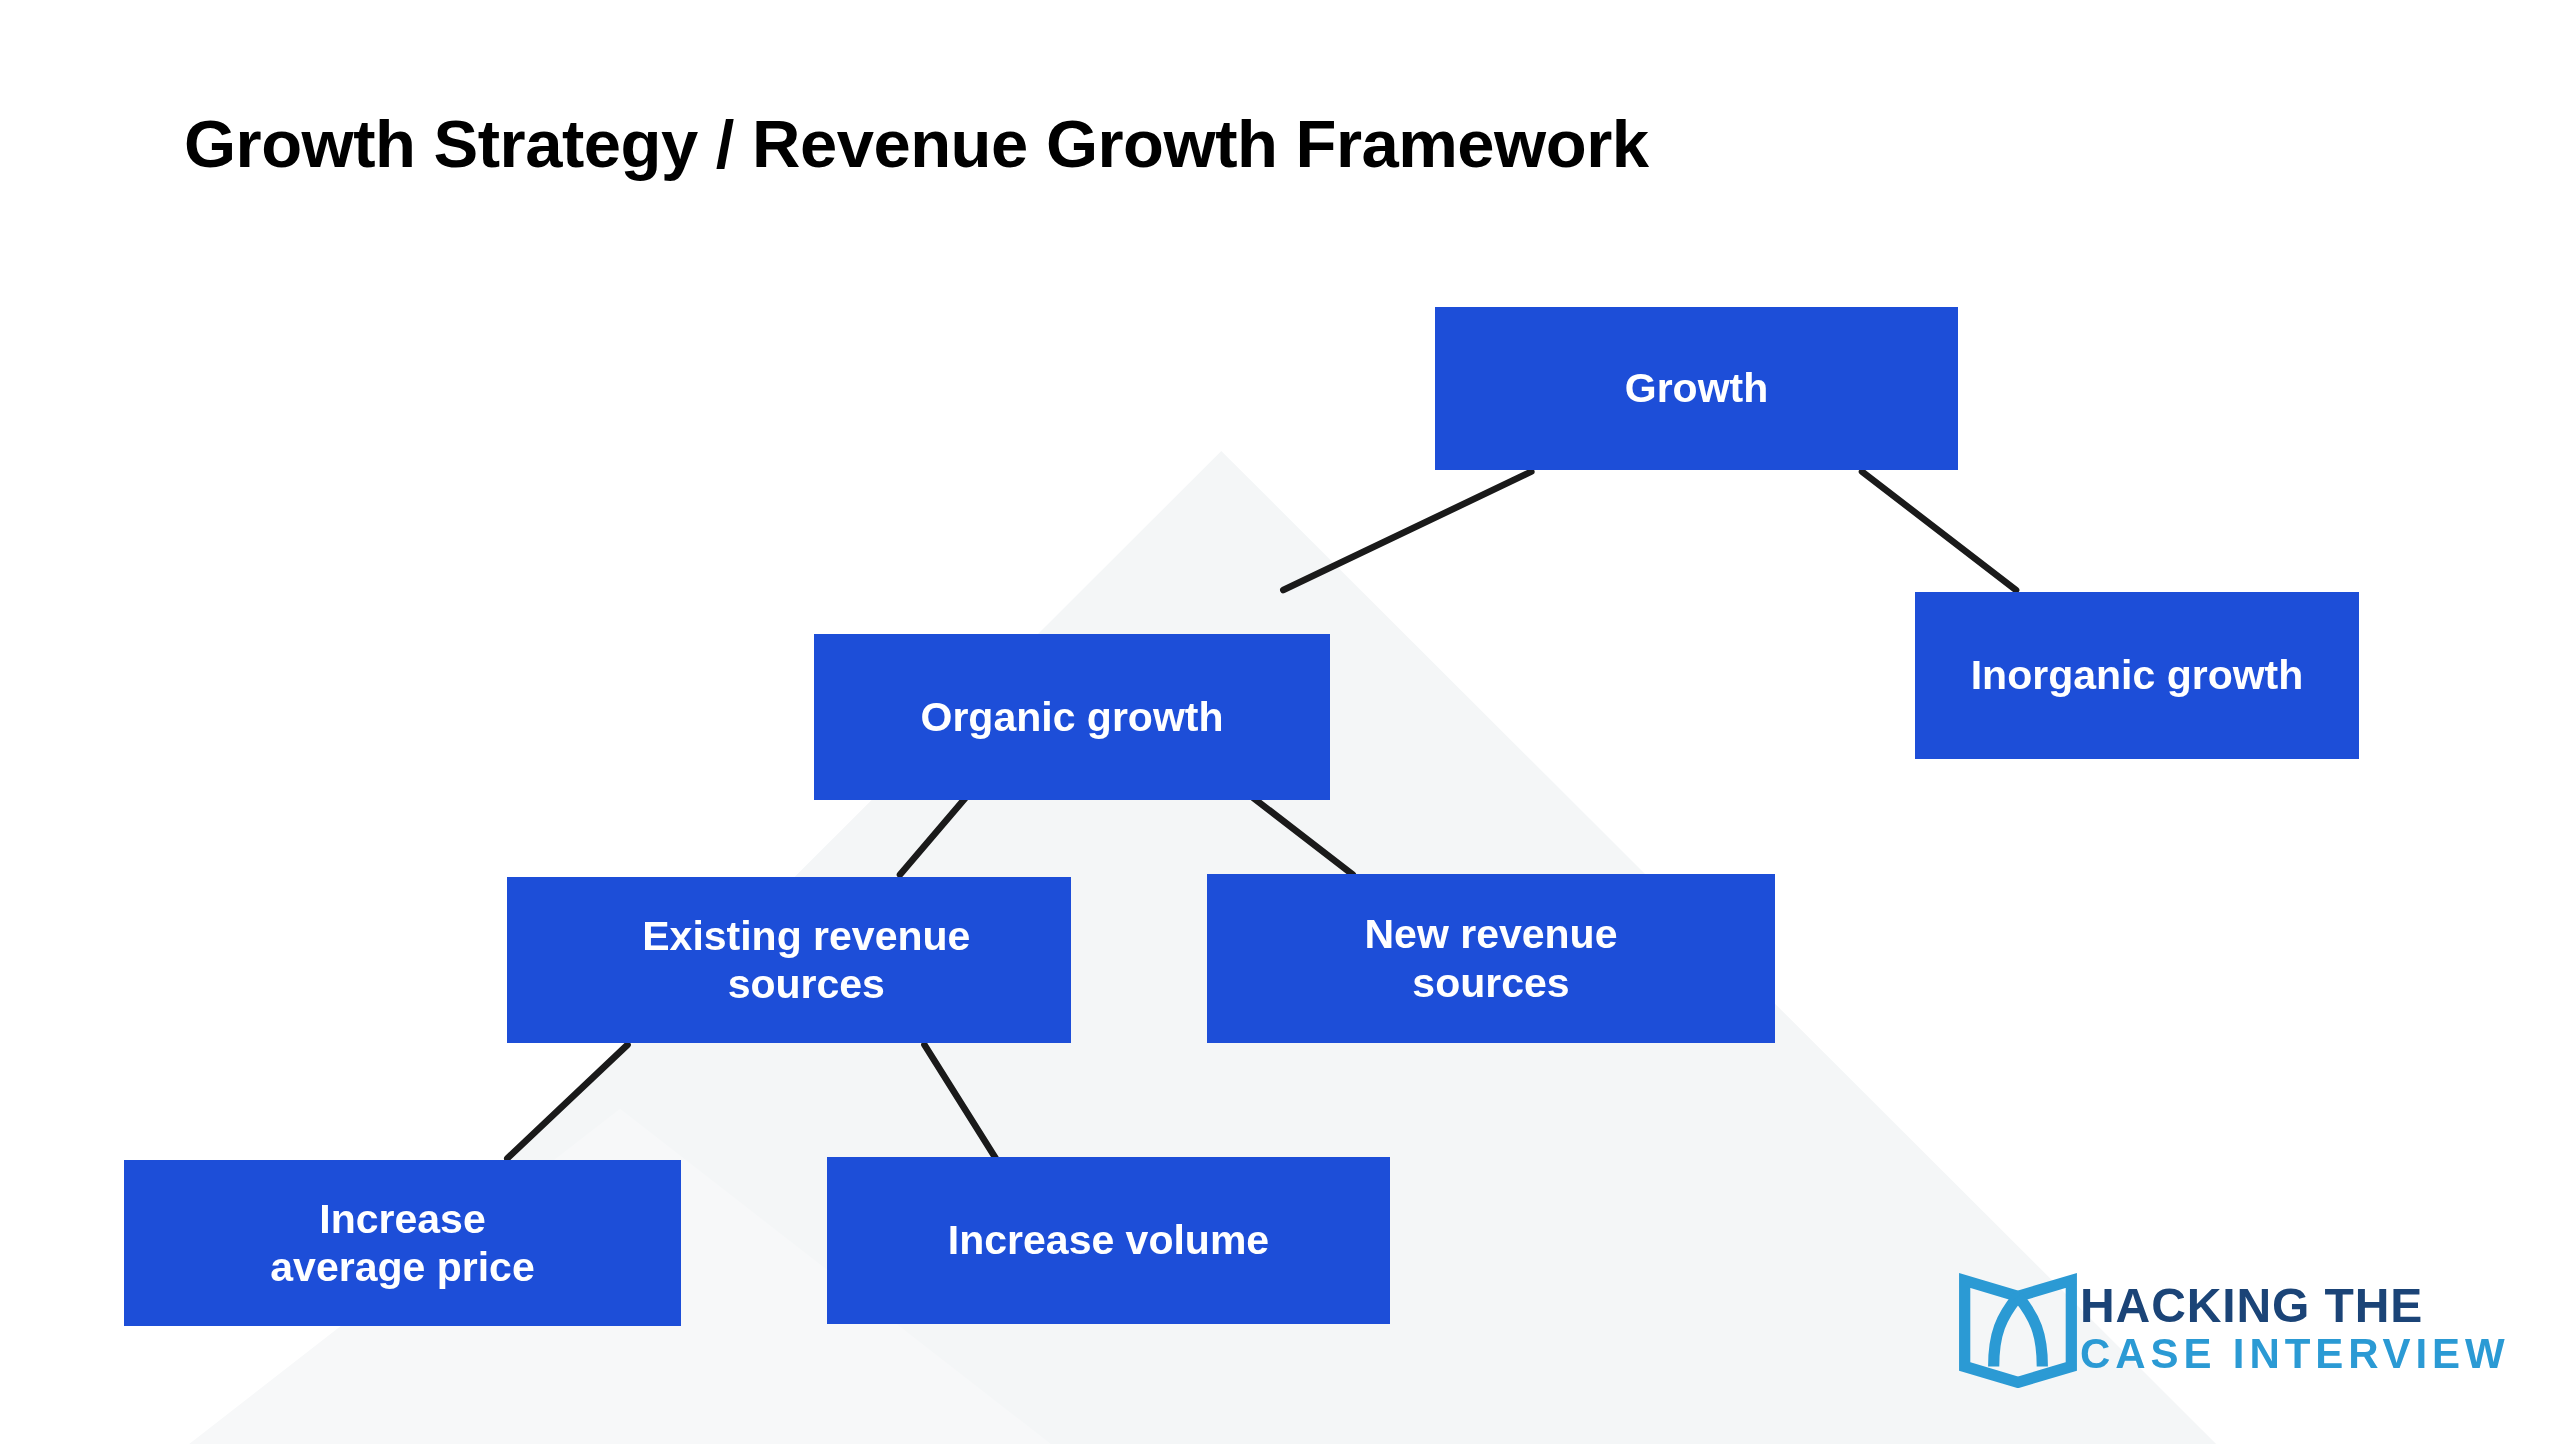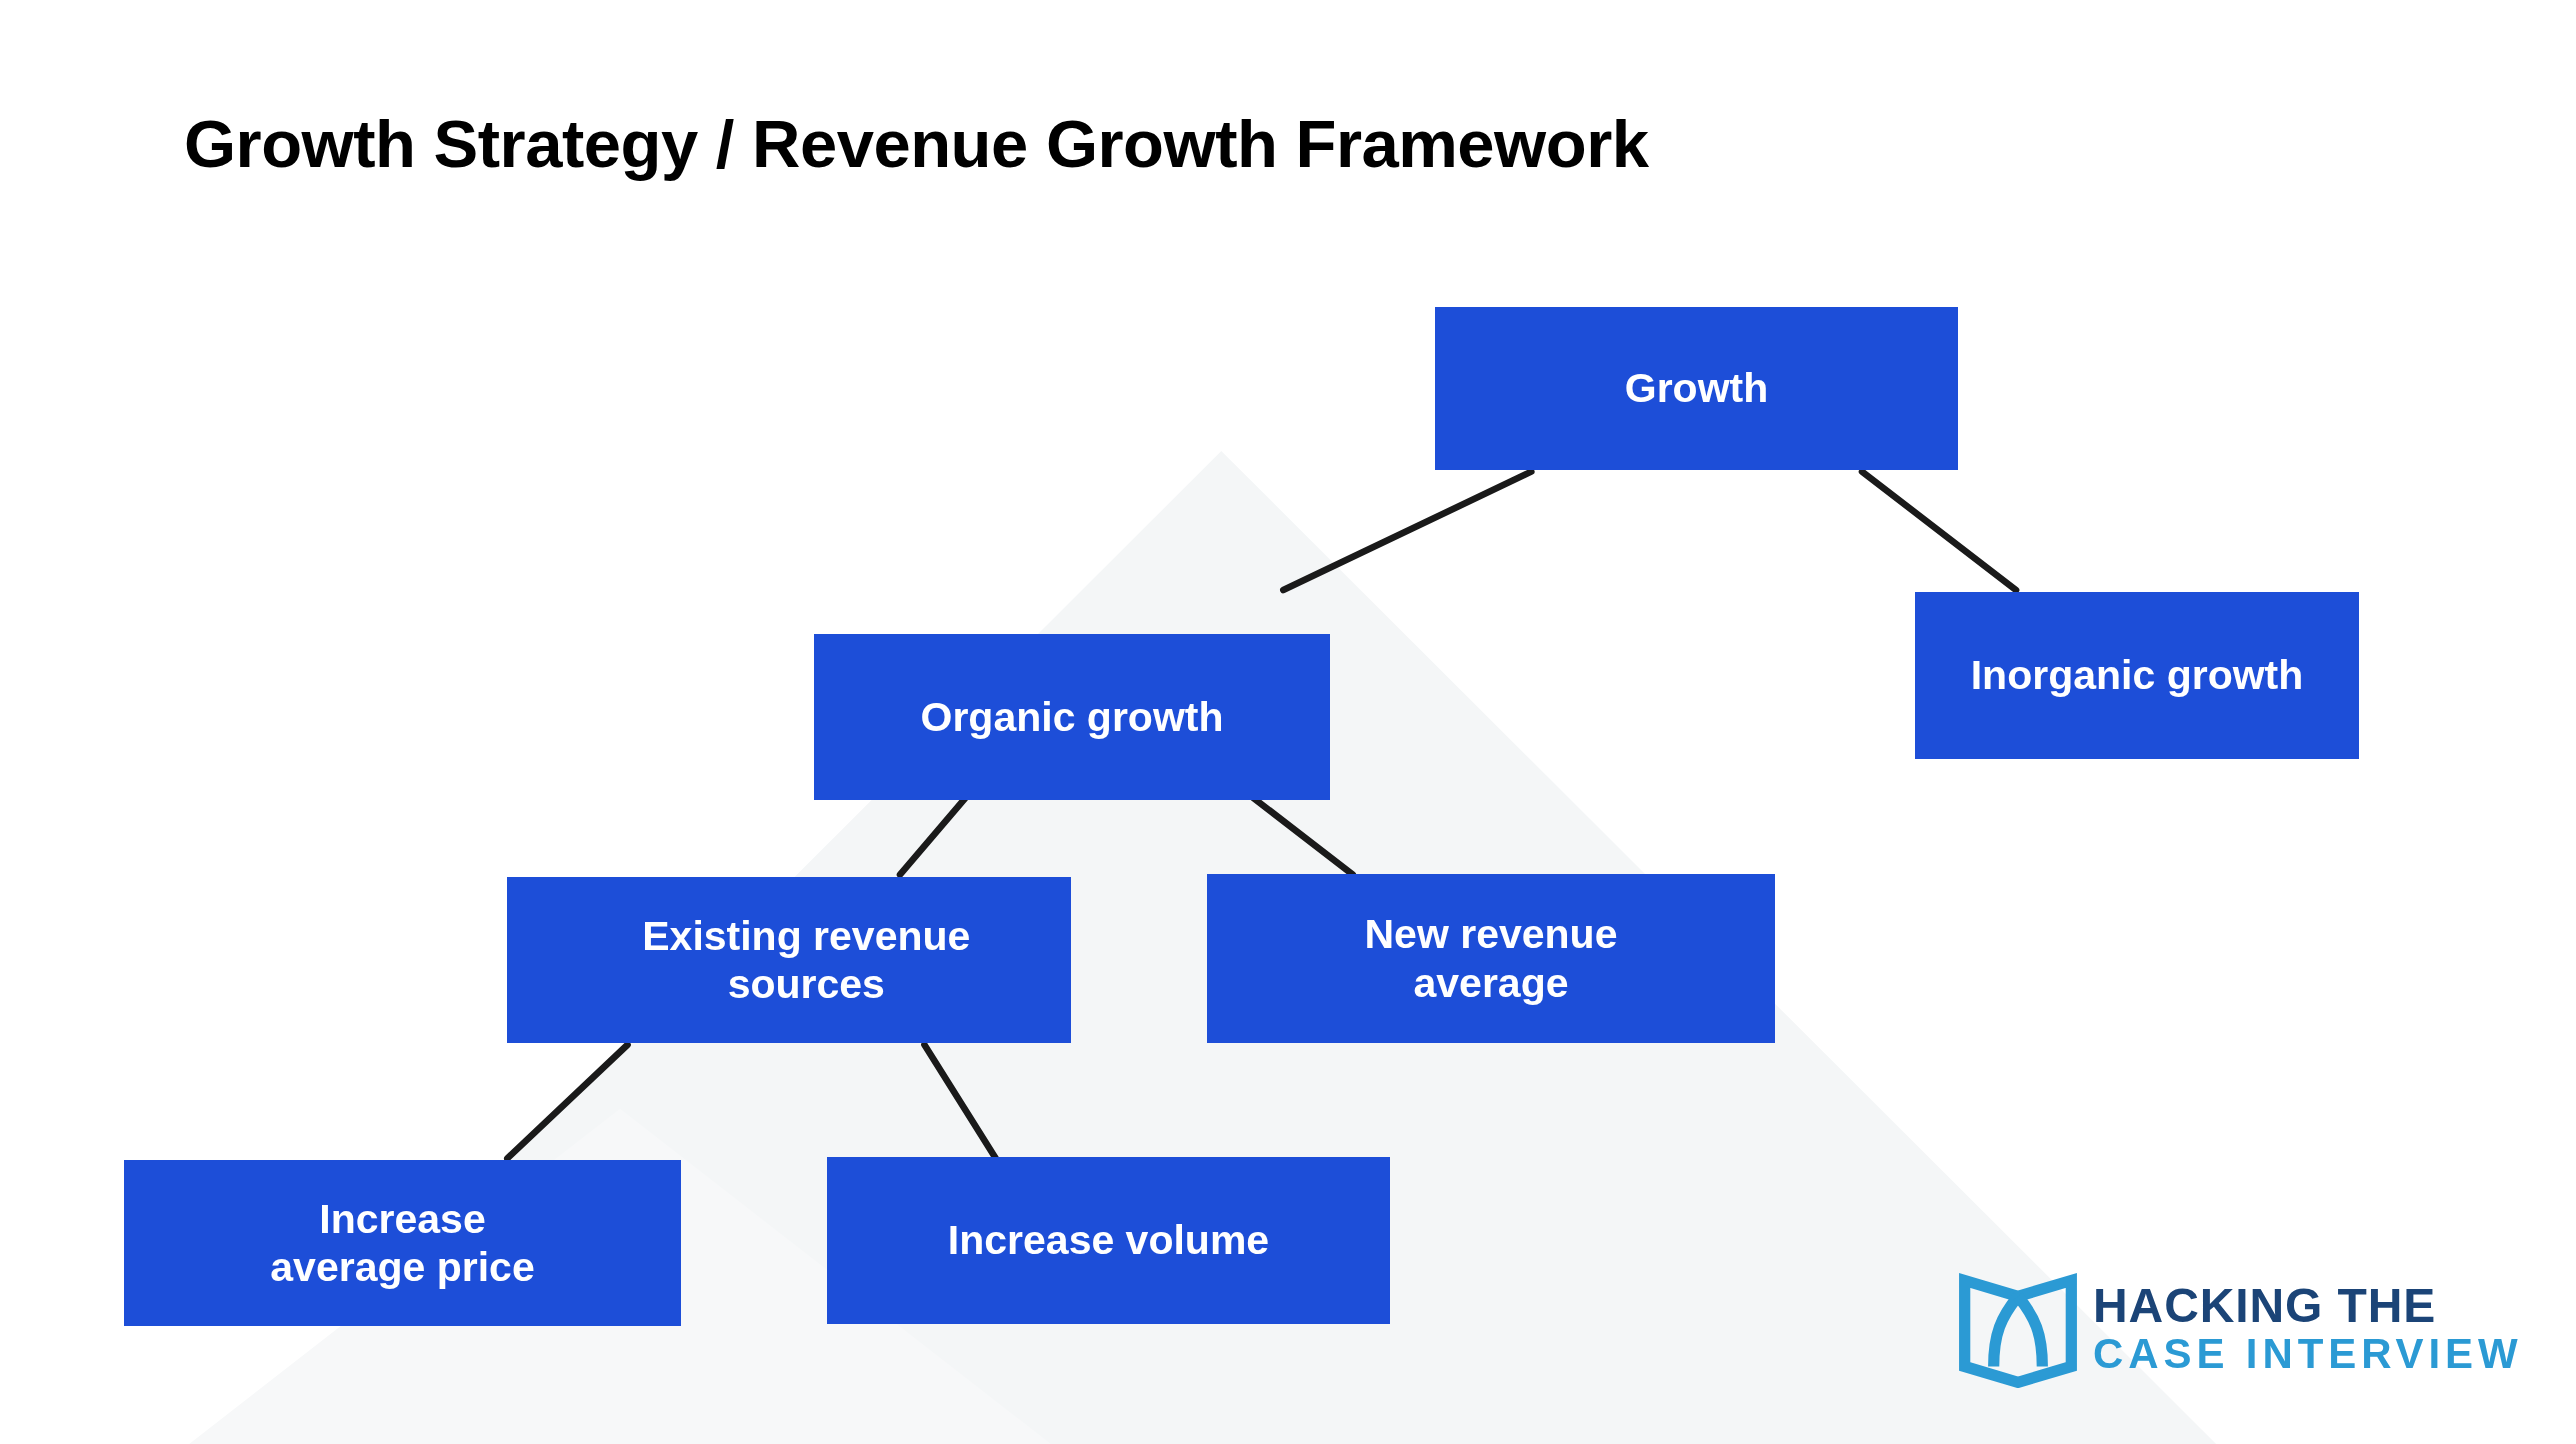--- a/index.html
+++ b/index.html
@@ -76,21 +76,21 @@
   #logo {
     position: absolute;
     left: 1956px;
     top: 1266px;
     width: 601px;
     height: 127px;
     display: flex;
     align-items: center;
   }
   #logo-mark { width: 124px; height: 116px; flex: 0 0 auto; }
-  #logo-text { margin-left: 13px; }
+  #logo-text { }
   #logo-line1 {
     font-size: 48px;
     font-weight: bold;
     color: #1b4477;
     letter-spacing: 0.9px;
     line-height: 1.02;
     white-space: nowrap;
     font-family: "Liberation Sans", sans-serif;
   }
   #logo-line2 {
@@ -138,21 +138,21 @@
     <span class="node-label">Inorganic growth</span>
   </div>
 
   <div class="node" id="node-existing-revenue">
     <span class="node-label">Existing revenue
 sources</span>
   </div>
 
   <div class="node" id="node-new-revenue">
     <span class="node-label">New revenue
-average</span>
+sources</span>
   </div>
 
   <div class="node" id="node-increase-price">
     <span class="node-label">Increase
 average price</span>
   </div>
 
   <div class="node" id="node-increase-volume">
     <span class="node-label">Increase volume</span>
   </div>

